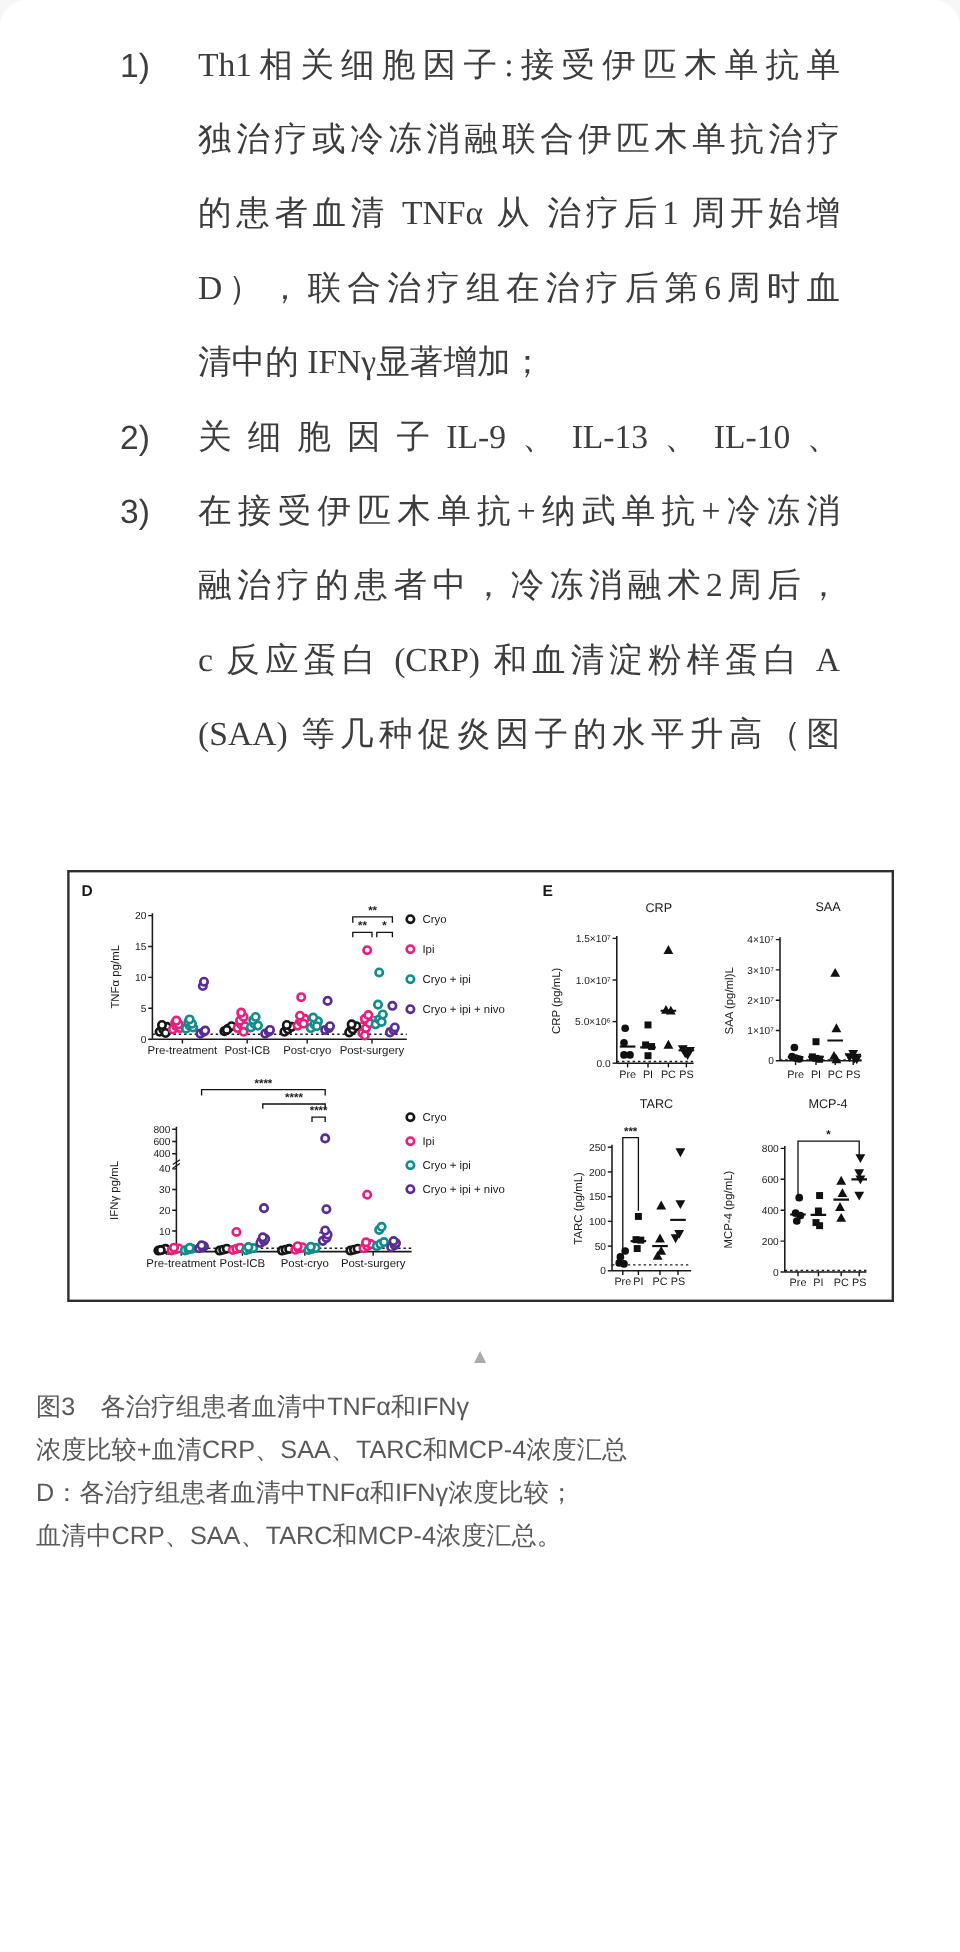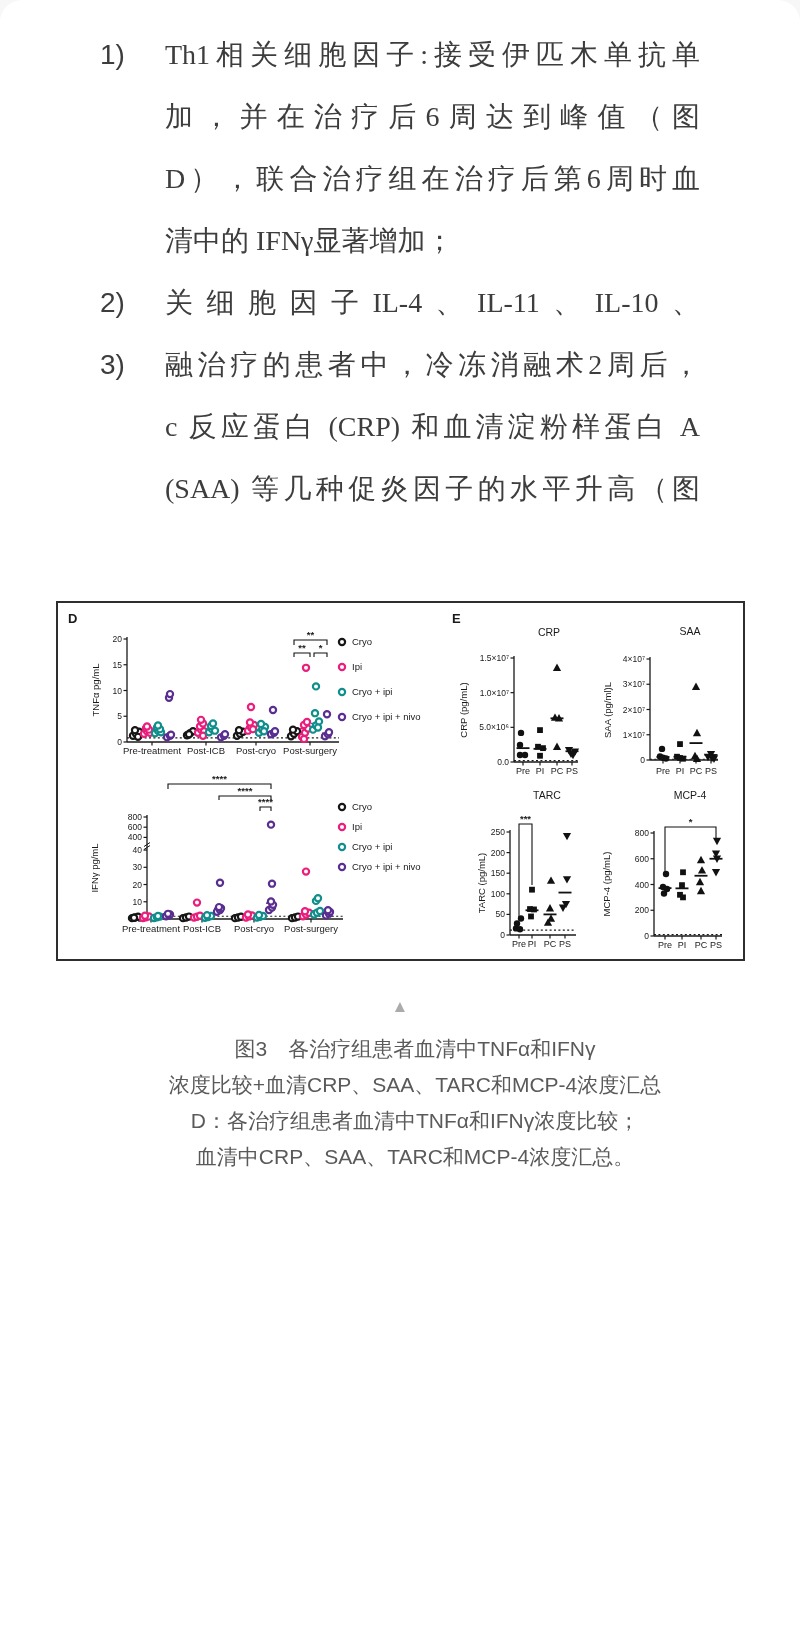--- a/index.html
+++ b/index.html
@@ -7,47 +7,49 @@
   .card{width:800px;min-height:1627px;background:#ffffff;border-radius:22px 22px 0 0;box-sizing:border-box;padding-top:24px;}
   .text-block{padding:0 100px 0 100px;}
   .list-item{display:flex;}
   .li-num{width:65px;flex:0 0 65px;font-size:28px;line-height:62px;color:#3d3d3d;}
   .li-body{flex:1;min-width:0;font-family:Liberation Serif, serif;}
   .tline{font-size:28px;line-height:62px;color:#3d3d3d;text-align:justify;text-align-last:justify;white-space:nowrap;}
   .tline.last{text-align-last:left;}
   .figure-box{width:689px;height:360px;margin:81px 0 0 56px;border:2px solid #2e2e2e;box-sizing:border-box;background:#fff;position:relative;}
   .figure-box svg{position:absolute;left:0;top:0;}
   .caption-arrow{text-align:center;margin-top:36px;font-size:17px;line-height:20px;color:#ababab;}
-  .figure-caption{margin-top:14px;text-align:center;margin-left:30px;}
+  .figure-caption{margin-top:14px;text-align:left;margin-left:30px;}
   .cap-line{font-size:21px;line-height:36px;color:#5a5a5a;}
 </style>
 </head>
 <body>
 
 <div class="card">
 
   <div class="text-block" id="text-block">
       <div class="list-item">
         <div class="li-num">1)</div>
         <div class="li-body">
           <div class="tline">Th1相关细胞因子:接受伊匹木单抗单</div>
-          <div class="tline">加，并在治疗后6周达到峰值（图</div>
+          <div class="tline">独治疗或冷冻消融联合伊匹木单抗治疗</div>
+          <div class="tline">的患者血清 TNFα 从 治疗后1 周开始增</div>
           <div class="tline">D），联合治疗组在治疗后第6周时血</div>
           <div class="tline last">清中的 IFNγ显著增加；</div>
         </div>
       </div>
       <div class="list-item">
         <div class="li-num">2)</div>
         <div class="li-body">
-          <div class="tline">关细胞因子IL-4、IL-11、IL-10、</div>
+          <div class="tline">关细胞因子IL-9、IL-13、IL-10、</div>
         </div>
       </div>
       <div class="list-item">
         <div class="li-num">3)</div>
         <div class="li-body">
+          <div class="tline">在接受伊匹木单抗+纳武单抗+冷冻消</div>
           <div class="tline">融治疗的患者中，冷冻消融术2周后，</div>
           <div class="tline">c 反应蛋白 (CRP) 和血清淀粉样蛋白 A</div>
           <div class="tline">(SAA) 等几种促炎因子的水平升高（图</div>
         </div>
       </div>
     </div>
 
   <div class="figure-box">
     <svg id="fig-svg" width="685" height="356" viewBox="0 0 685 356">
         <text x="10" y="20" font-size="13" fill="#1a1a1a" text-anchor="start" font-family="&quot;Liberation Sans&quot;, sans-serif" font-weight="bold">D</text>

